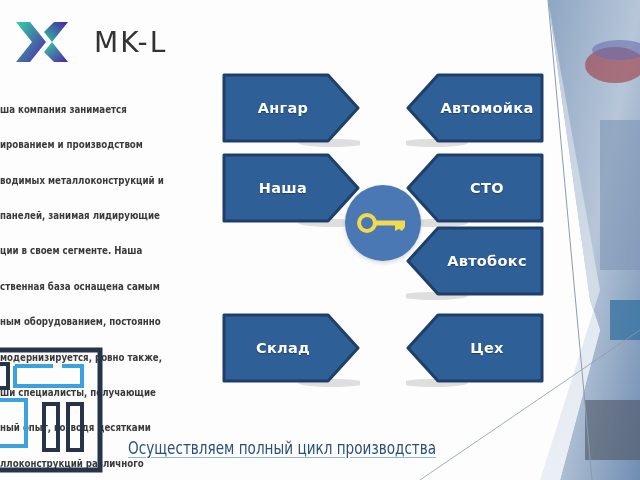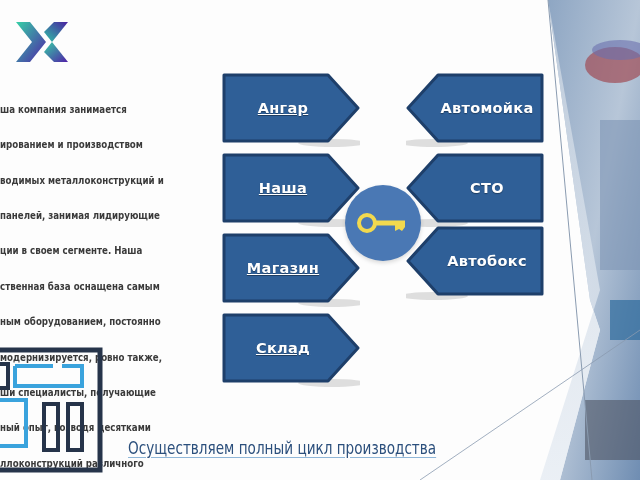--- a/index.html
+++ b/index.html
@@ -17,21 +17,21 @@
     
     .desc { position:absolute; left:0; top:83px; width:206px; font-family:"DejaVu Sans Condensed","DejaVu Sans", sans-serif; font-weight:bold; font-size:11.2px; line-height:17.7px; color:#3a3a3a; text-align:left; transform:scaleX(0.86); transform-origin:left top; width:240px; white-space:pre-line; }
 
     
     .plan-icon { position:absolute; left:0; top:342px; width:108px; height:132px; }
 
     
     .chev { position:absolute; width:138px; height:70px; }
     .chev svg { position:absolute; left:0; top:0; }
     .chev span { position:absolute; top:0; height:70px; line-height:70px; width:110px; text-align:center; color:#ffffff; font-weight:bold; font-family:"DejaVu Sans", sans-serif; font-size:14.5px; text-shadow:0 1px 1px rgba(0,0,0,0.35); letter-spacing:0.3px; }
-    .chev.right-pt span { left:6px;text-decoration:underline; }
+    .chev.right-pt span { left:6px; }
     .chev.left-pt span { left:26px; }
 
     .key { position:absolute; left:345px; top:185px; width:76px; height:76px; border-radius:50%; background:#4a78b4; box-shadow:0 2px 4px rgba(0,0,0,0.15); }
 
     .slogan { position:absolute; left:128px; top:437px; font-family:"DejaVu Sans Condensed","DejaVu Sans", sans-serif; font-size:18px; color:#2b4f7c; font-weight:normal; text-decoration:underline; text-decoration-color:#8fb6d8; text-underline-offset:3px; transform:scaleX(0.84); transform-origin:left top; white-space:nowrap; }
   </style>
 </head>
 <body>
 
 <div class="slide">
@@ -68,20 +68,21 @@
         </linearGradient>
         <linearGradient id="lk2" x1="1" y1="0" x2="0" y2="1">
           <stop offset="0" stop-color="#4a1fa0"></stop>
           <stop offset="1" stop-color="#2ec4a6"></stop>
         </linearGradient>
       </defs>
       <polygon points="10,4 24,4 40,24 24,44 10,44 26,24" fill="url(#lk)"></polygon>
       <polygon points="48,4 62,4 46,24 38,14" fill="url(#lk2)"></polygon>
       <polygon points="38,34 46,24 62,44 48,44" fill="url(#lk)"></polygon>
     </svg>
+    <span class="logo-text">MK-L</span>
   </div>
 
   <div class="desc">
     <div>ша компания занимается</div>
     <div>ированием и производством</div>
     <div>водимых металлоконструкций и</div>
     <div>панелей, занимая лидирующие</div>
     <div>ции в своем сегменте. Наша</div>
     <div>ственная база оснащена самым</div>
     <div>ным оборудованием, постоянно</div>
@@ -108,27 +109,20 @@
       </svg>
     <span>Ангар</span>
   </div>
   <div class="chev right-pt" style="left:222px; top:153px;">
     <svg width="138" height="76" viewBox="0 0 138 76">
         <ellipse cx="110" cy="70" rx="34" ry="4" fill="#000" opacity="0.12"></ellipse>
         <polygon points="2,2 106,2 136,35 106,68 2,68" fill="#2f5f97" stroke="#1e3f6a" stroke-width="3" stroke-linejoin="round"></polygon>
       </svg>
     <span>Наша</span>
   </div>
-  <div class="chev right-pt" style="left:222px; top:233px;">
-    <svg width="138" height="76" viewBox="0 0 138 76">
-        <ellipse cx="110" cy="70" rx="34" ry="4" fill="#000" opacity="0.12"></ellipse>
-        <polygon points="2,2 106,2 136,35 106,68 2,68" fill="#2f5f97" stroke="#1e3f6a" stroke-width="3" stroke-linejoin="round"></polygon>
-      </svg>
-    <span>Магазин</span>
-  </div>
   <div class="chev right-pt" style="left:222px; top:313px;">
     <svg width="138" height="76" viewBox="0 0 138 76">
         <ellipse cx="110" cy="70" rx="34" ry="4" fill="#000" opacity="0.12"></ellipse>
         <polygon points="2,2 106,2 136,35 106,68 2,68" fill="#2f5f97" stroke="#1e3f6a" stroke-width="3" stroke-linejoin="round"></polygon>
       </svg>
     <span>Склад</span>
   </div>
 
   <div class="chev left-pt" style="left:406px; top:73px;">
     <svg width="138" height="76" viewBox="0 0 138 76">
@@ -144,20 +138,27 @@
       </svg>
     <span>СТО</span>
   </div>
   <div class="chev left-pt" style="left:406px; top:226px;">
     <svg width="138" height="76" viewBox="0 0 138 76">
         <ellipse cx="28" cy="70" rx="34" ry="4" fill="#000" opacity="0.12"></ellipse>
         <polygon points="136,2 32,2 2,35 32,68 136,68" fill="#2f5f97" stroke="#1e3f6a" stroke-width="3" stroke-linejoin="round"></polygon>
       </svg>
     <span>Автобокс</span>
   </div>
+  <div class="chev left-pt" style="left:406px; top:313px;">
+    <svg width="138" height="76" viewBox="0 0 138 76">
+        <ellipse cx="28" cy="70" rx="34" ry="4" fill="#000" opacity="0.12"></ellipse>
+        <polygon points="136,2 32,2 2,35 32,68 136,68" fill="#2f5f97" stroke="#1e3f6a" stroke-width="3" stroke-linejoin="round"></polygon>
+      </svg>
+    <span>Цех</span>
+  </div>
 
   <div class="key">
     <svg width="76" height="76" viewBox="0 0 76 76">
       <circle cx="22" cy="38" r="8" fill="none" stroke="#f2d94e" stroke-width="4"></circle>
       <rect x="30" y="35.5" width="30" height="5" fill="#f2d94e"></rect>
       <path d="M50,40 L50,46 L54,44 L57,46 L60,42 L60,40 Z" fill="#f2d94e"></path>
     </svg>
   </div>
 
   <div class="slogan">Осуществляем полный цикл производства</div>

